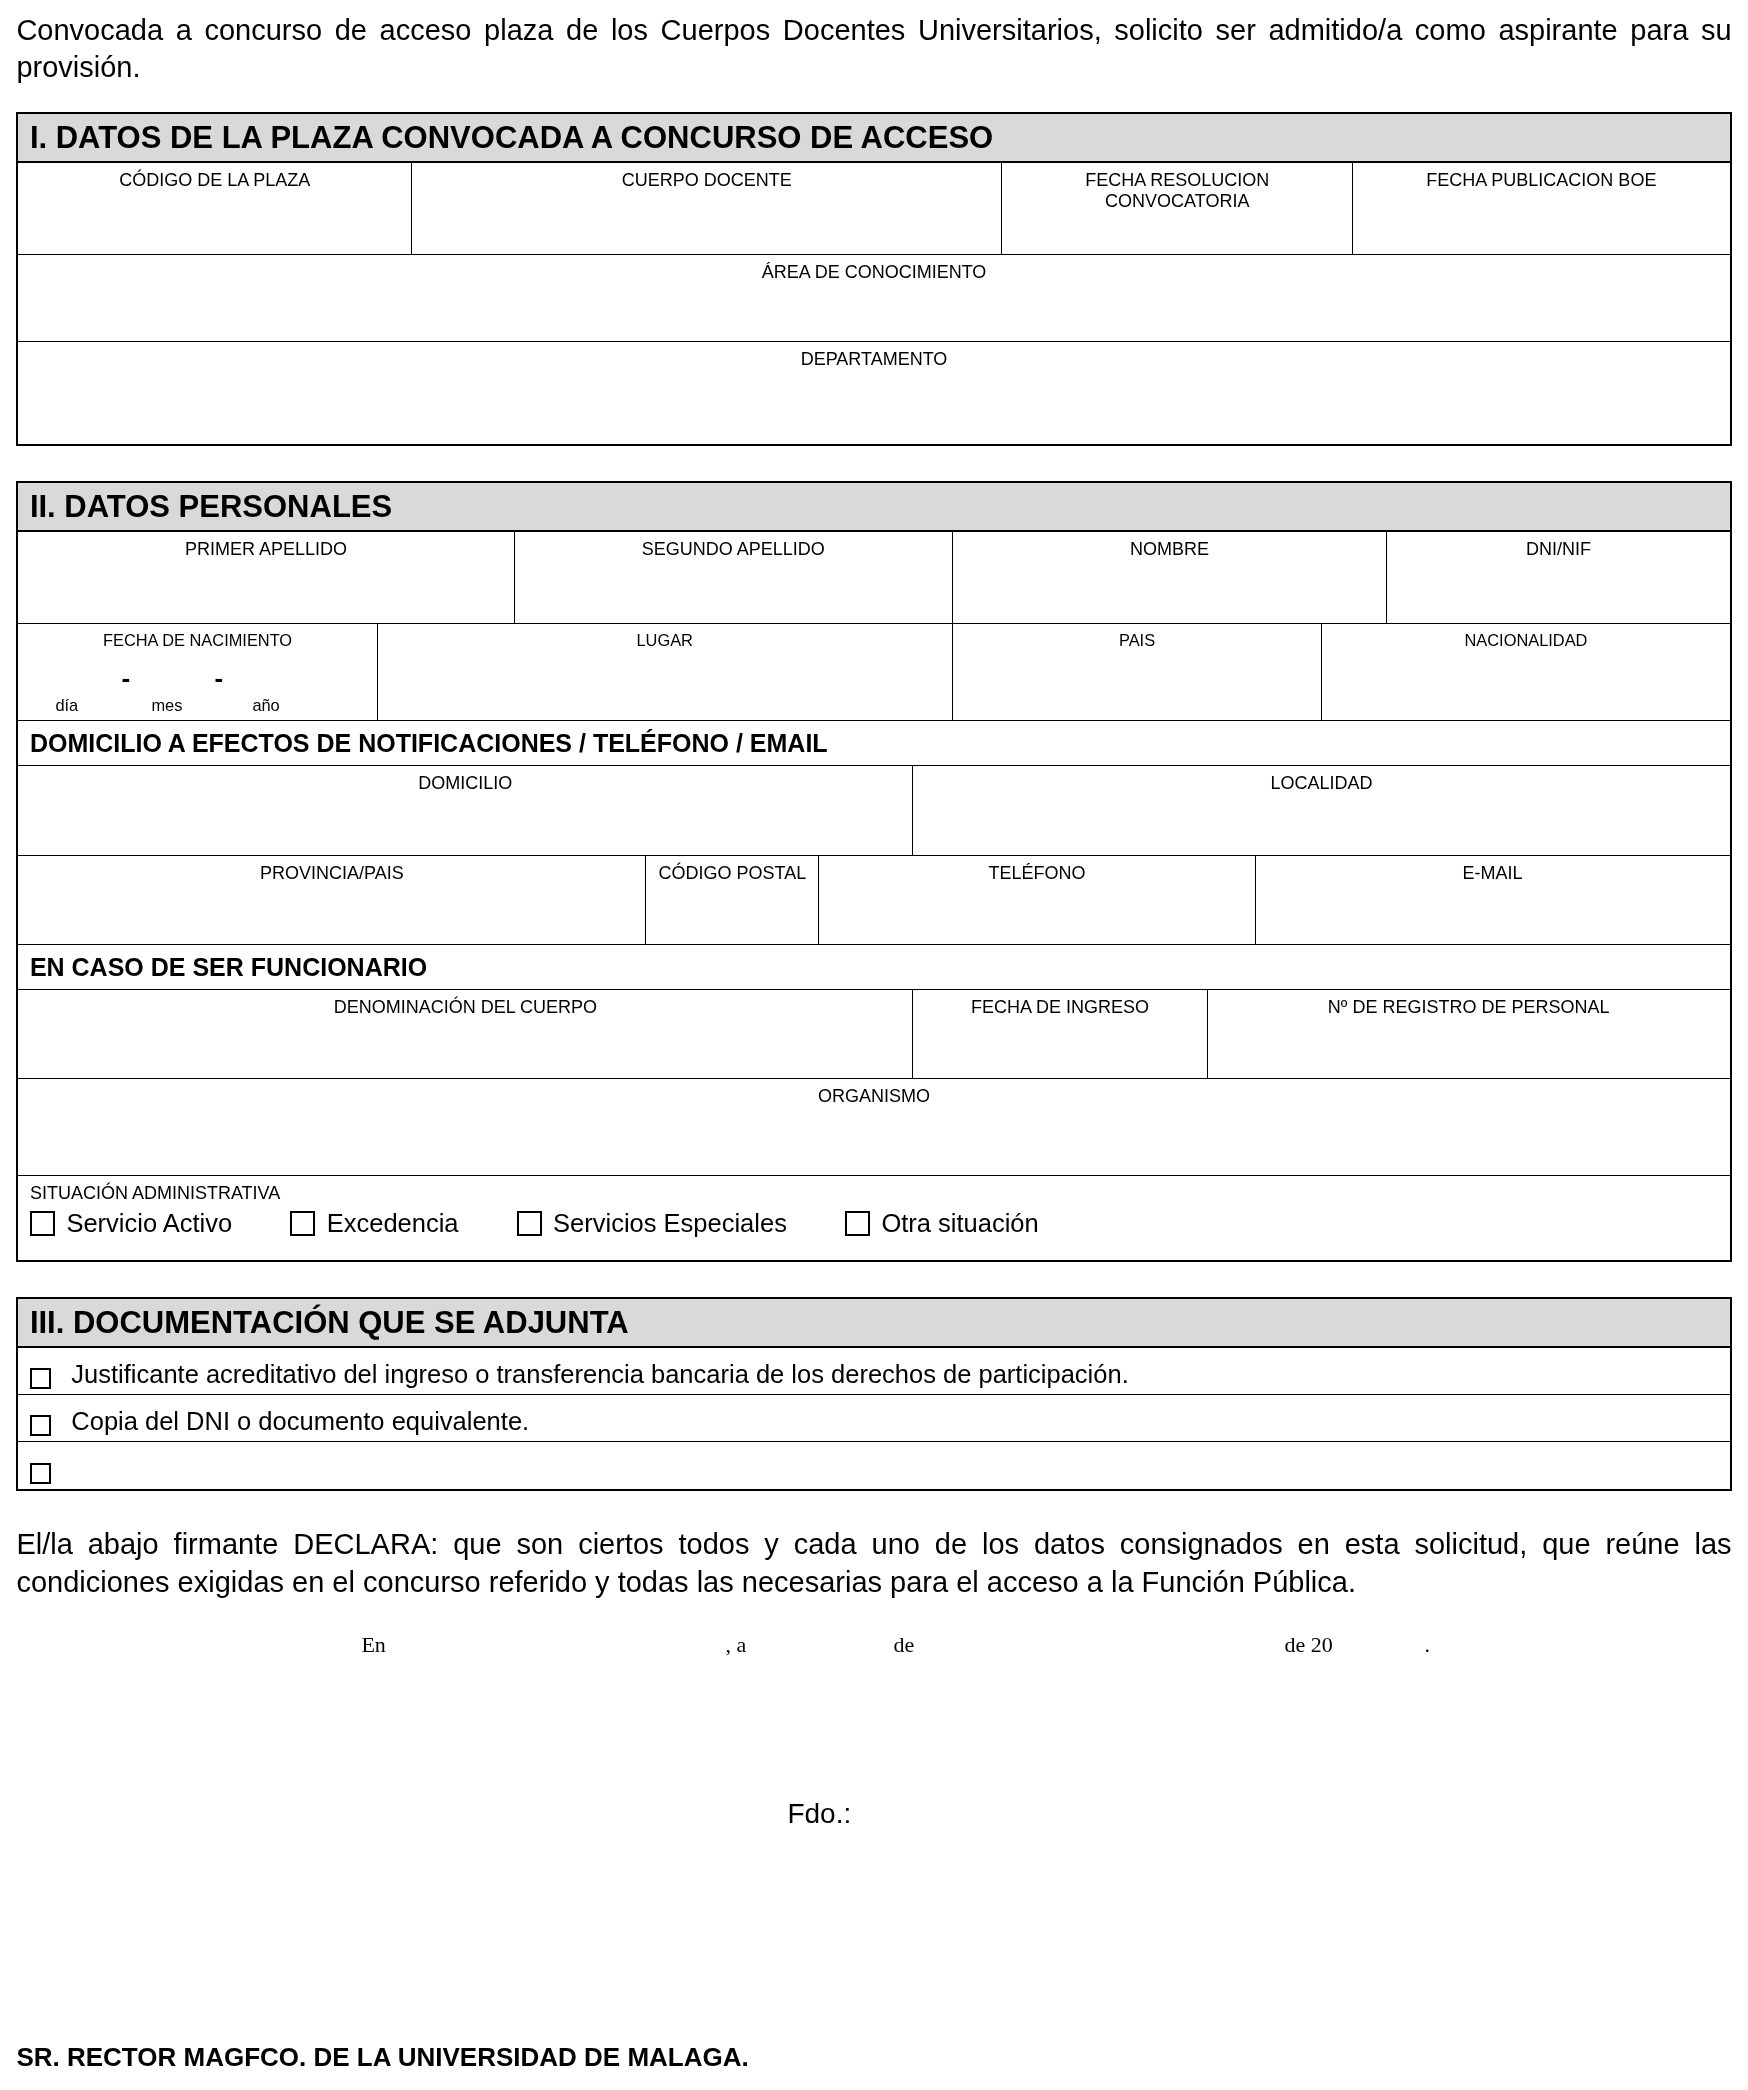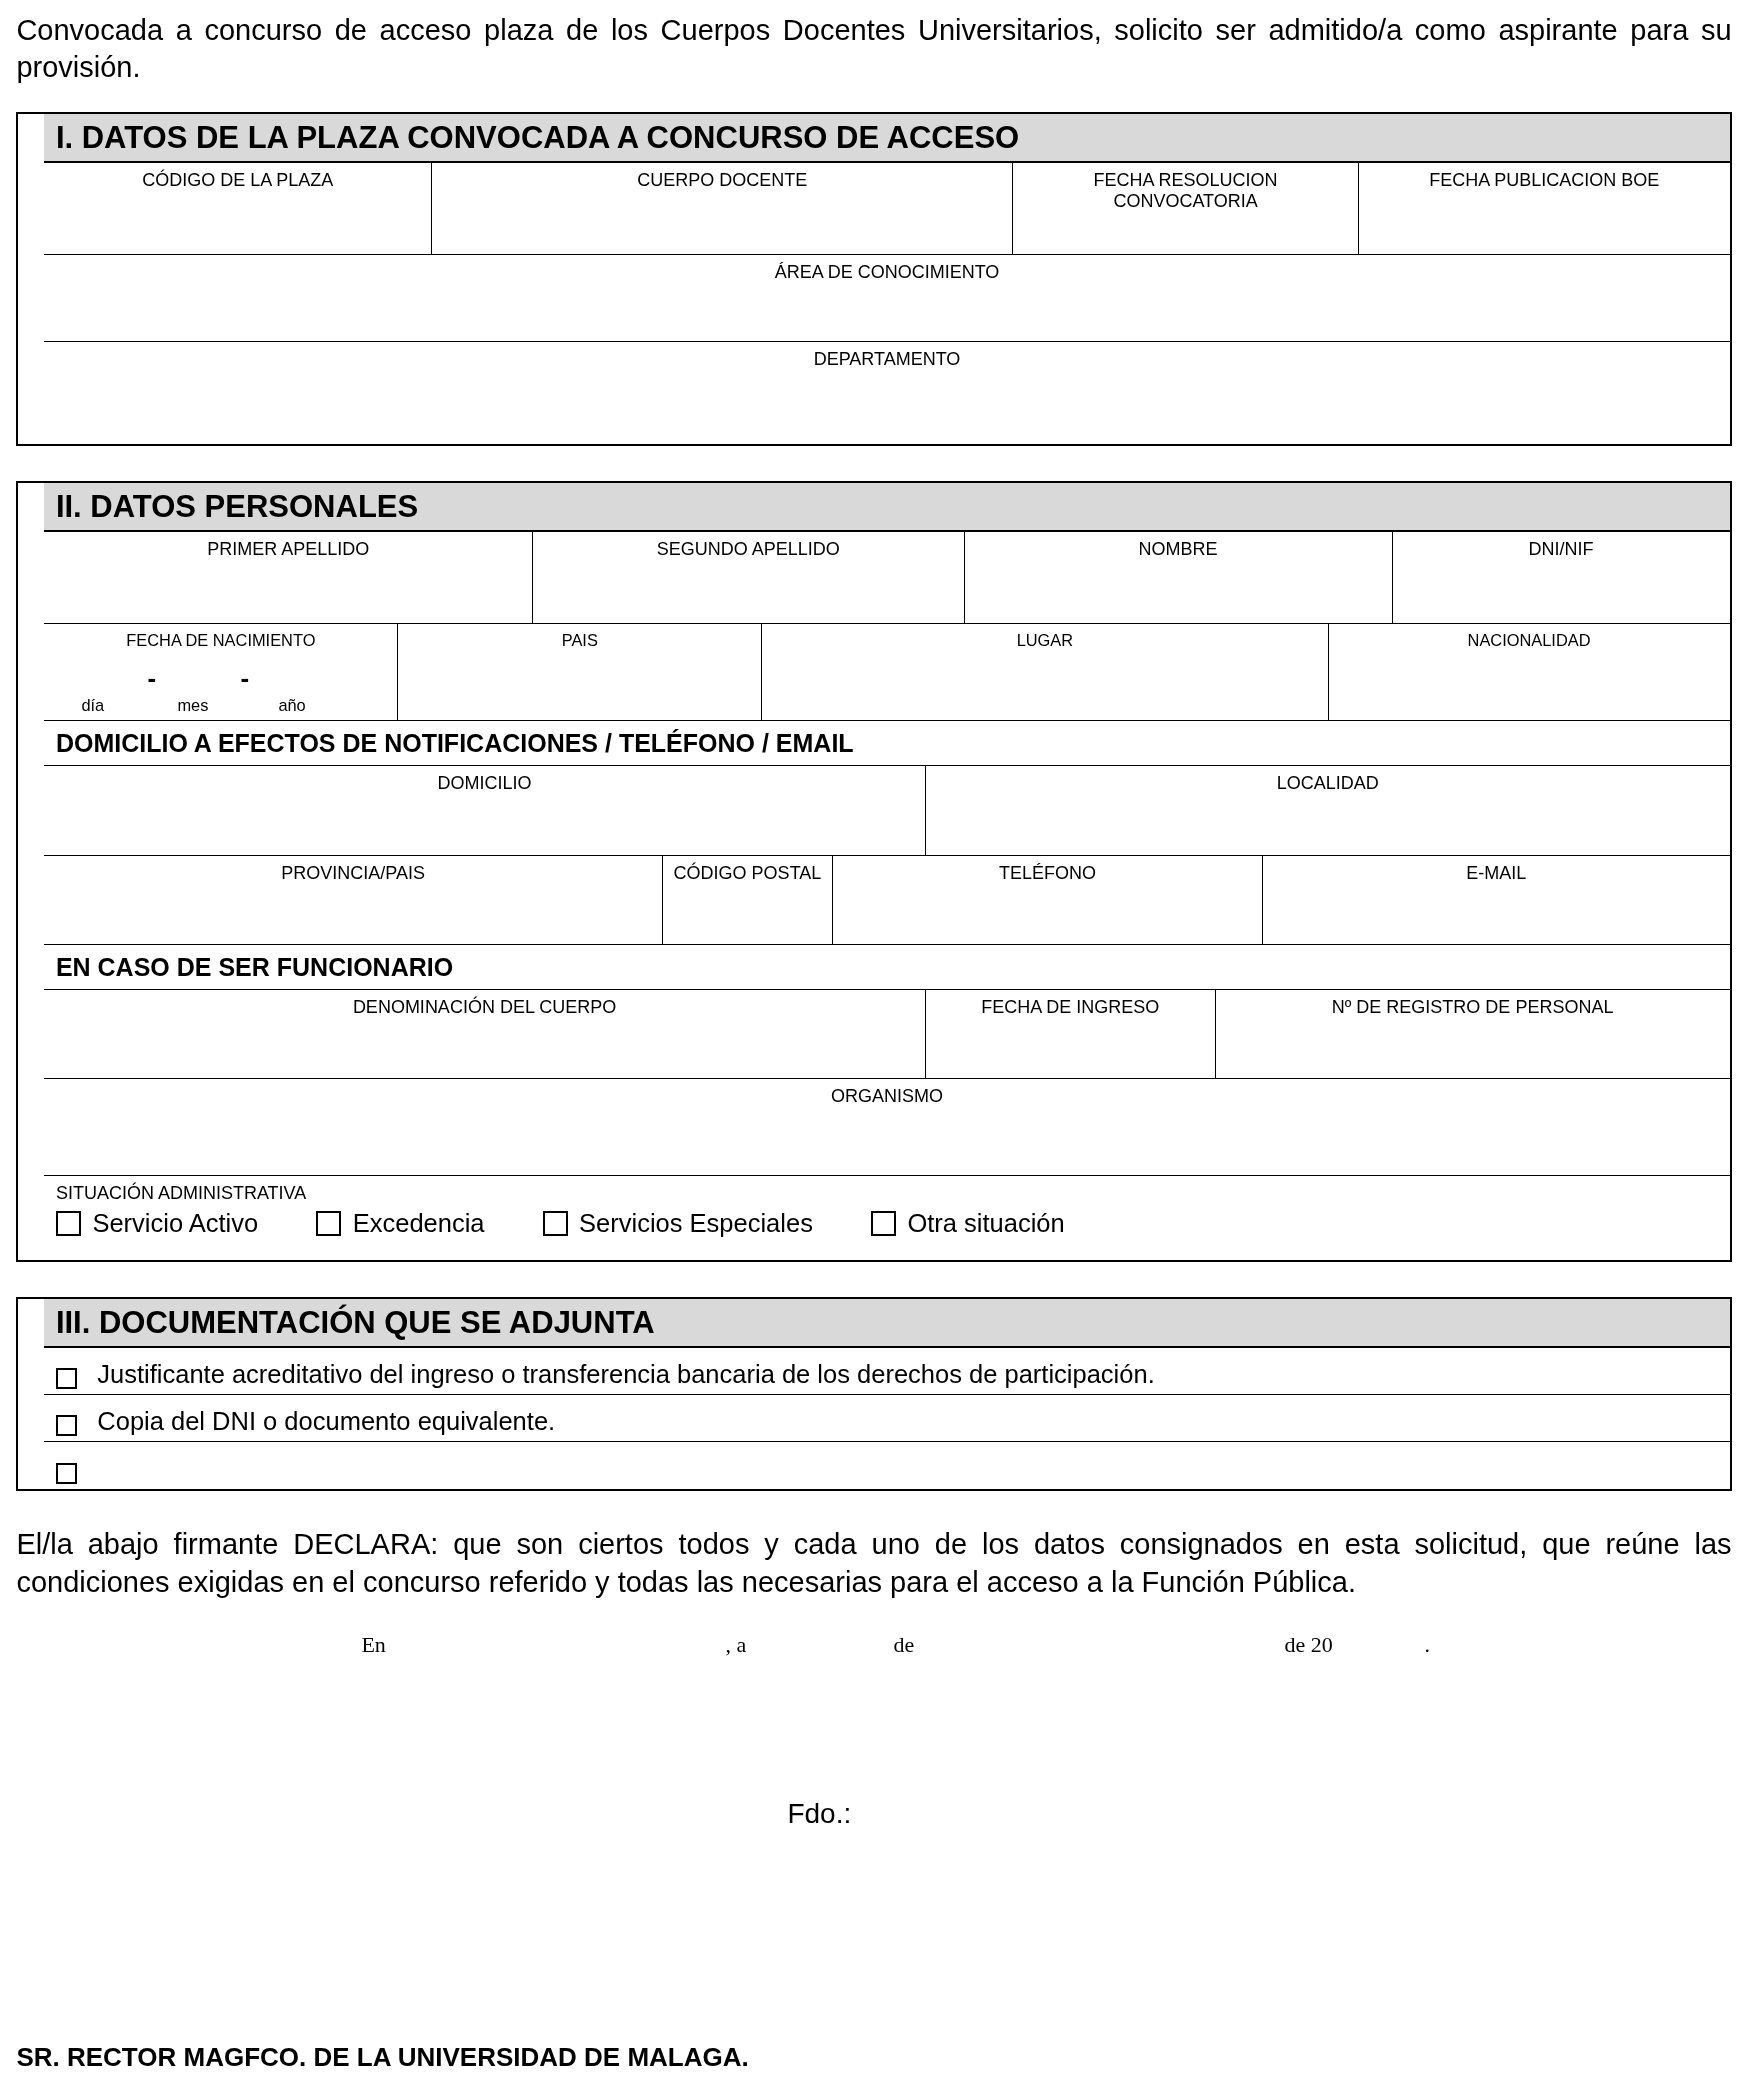--- a/index.html
+++ b/index.html
@@ -18,21 +18,20 @@
   .intro {
     font-size: 29px;
     line-height: 1.3;
     text-align: justify;
     margin-bottom: 25px;
   }
   
   .form-table {
     border: 2.5px solid #000;
     margin-bottom: 35px;
-    padding-left: 26px;
   }
   .sec-header {
     background: #d9d9d9;
     font-weight: bold;
     font-size: 31px;
     line-height: 1.15;
     padding: 5.8px 11.5px;
     border-bottom: 2.5px solid #000;
   }
   .row { display: flex; border-bottom: 1.6px solid #000; }
@@ -185,25 +184,25 @@
         <div class="dob-dashes">
           <span class="d1">-</span>
           <span class="d2">-</span>
         </div>
         <div class="dob-units">
           <span class="u-dia">día</span>
           <span class="u-mes">mes</span>
           <span class="u-ano">año</span>
         </div>
       </div>
+      <div class="cell c-dob-2">
+        <span class="lbl lbl-sm">LUGAR</span>
+      </div>
       <div class="cell c-dob-3">
         <span class="lbl lbl-sm">PAIS</span>
-      </div>
-      <div class="cell c-dob-2">
-        <span class="lbl lbl-sm">LUGAR</span>
       </div>
       <div class="cell c-dob-4 lastc">
         <span class="lbl lbl-sm">NACIONALIDAD</span>
       </div>
     </div>
 
     <div class="sub-header">DOMICILIO A EFECTOS DE NOTIFICACIONES / TELÉFONO / EMAIL</div>
 
     <div class="row h-dom">
       <div class="cell c-dom-1">

